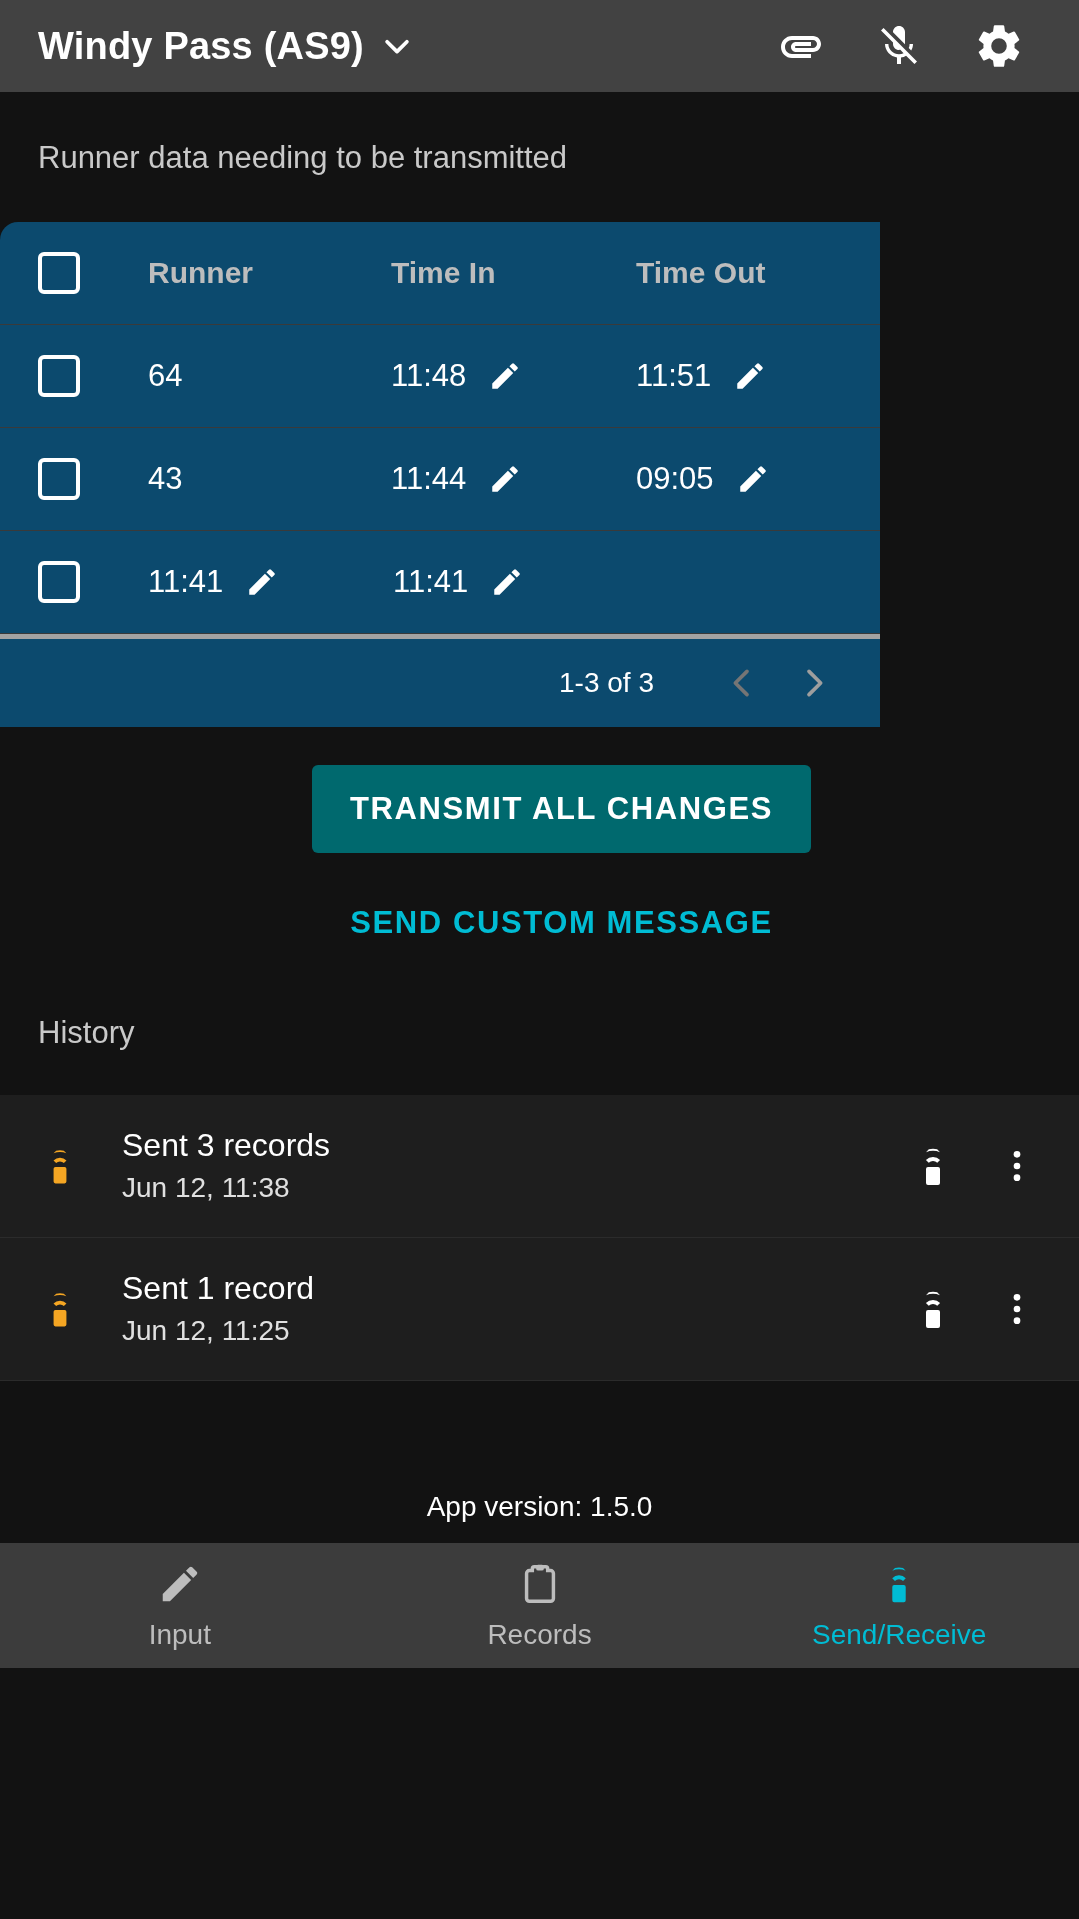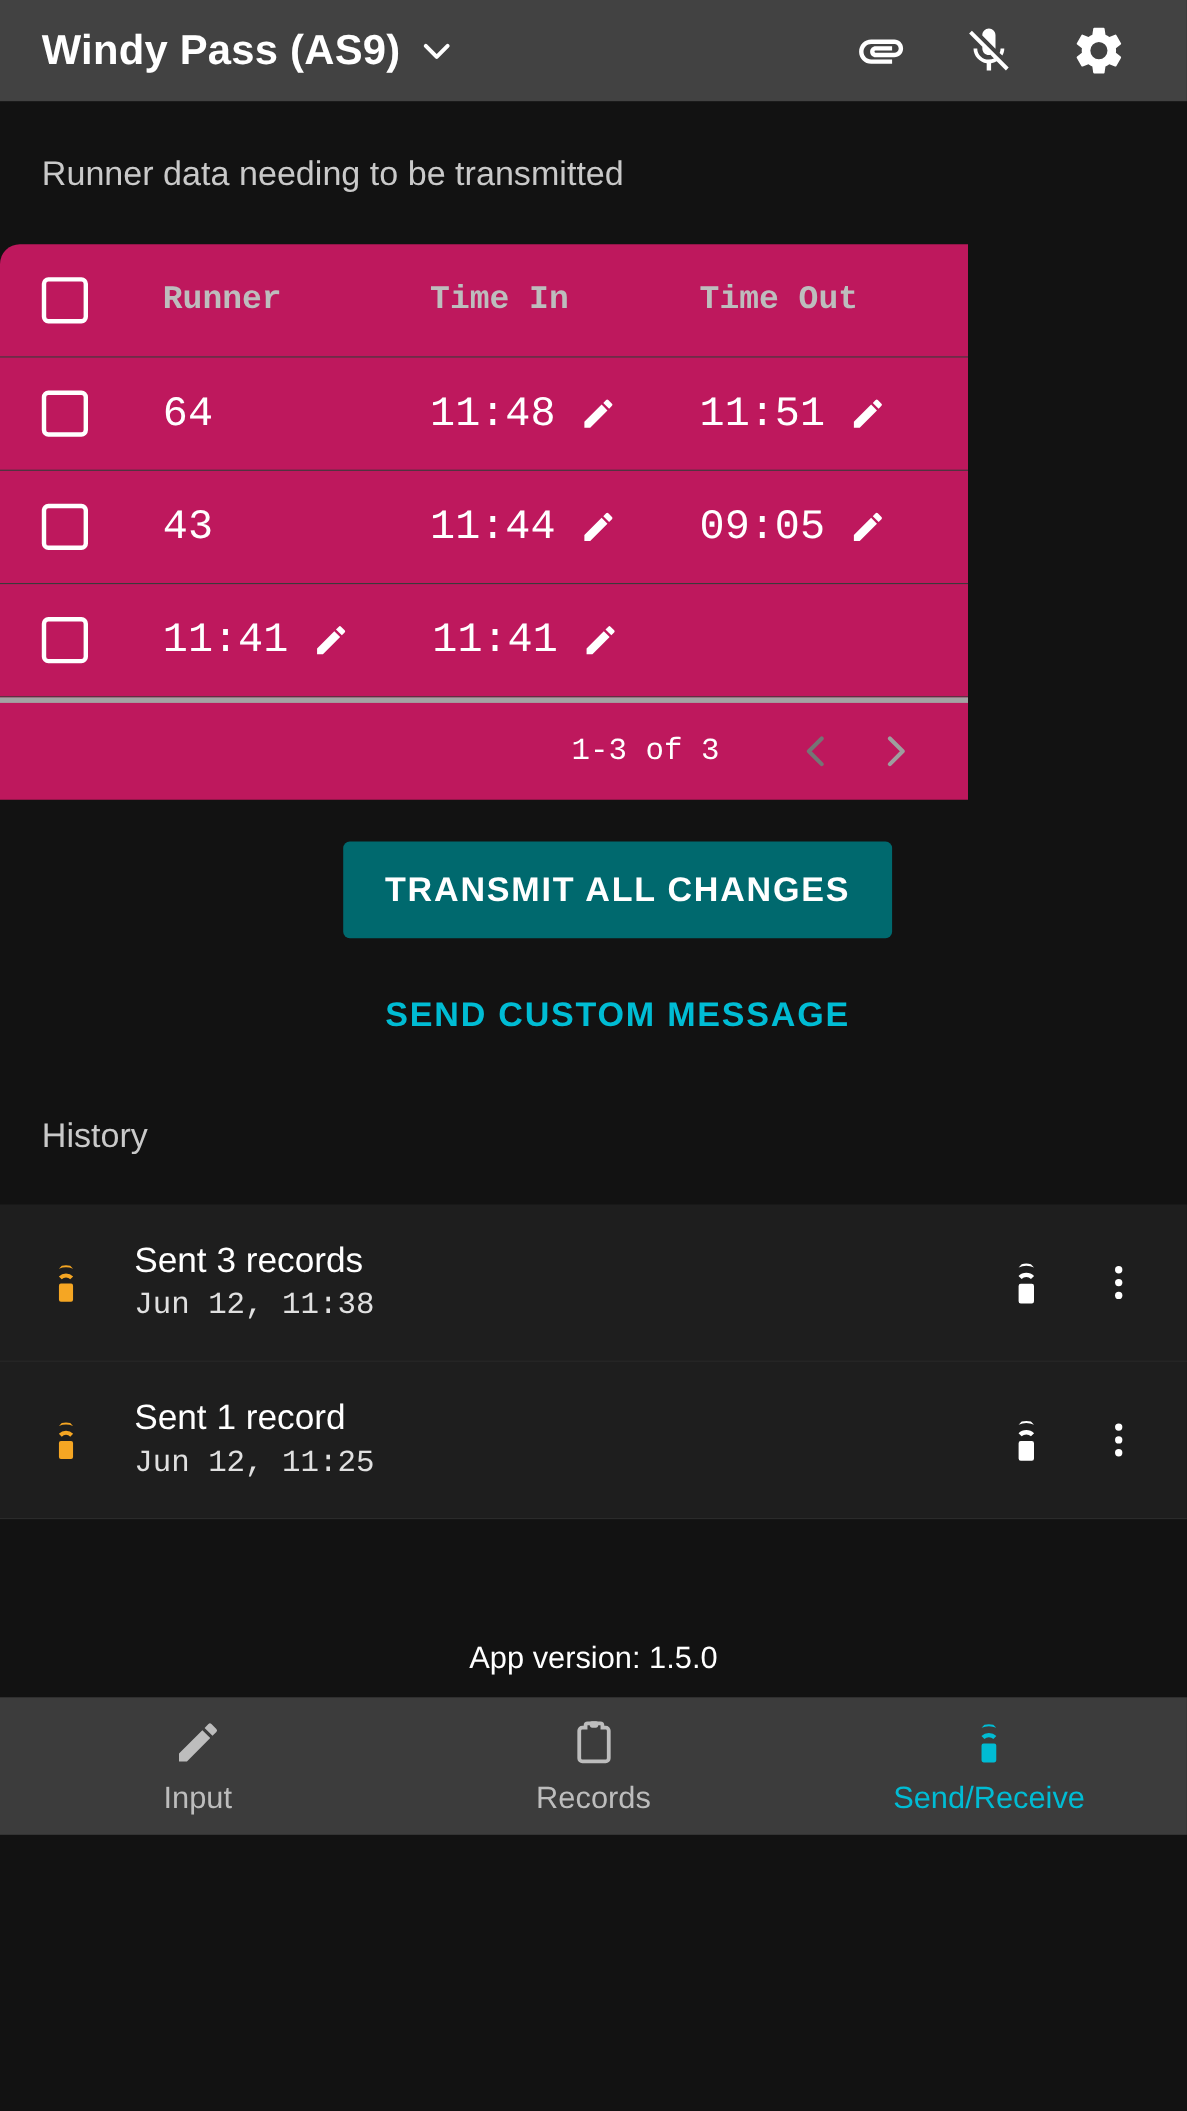--- a/index.html
+++ b/index.html
@@ -53,25 +53,24 @@
   
   .section-label {
     color: #c9c9c9;
     font-size: 31px;
     padding: 48px 0 46px 38px;
     flex: 0 0 auto;
   }
 
   
   .table-card {
-    background: #be185d;
+    background: #0c4a6e;
     border-top-left-radius: 18px;
     width: 880px;
     flex: 0 0 auto;
-    font-family: Liberation Mono, monospace;
   }
   .trow {
     display: flex;
     align-items: center;
     height: 103px;
     border-bottom: 1px solid #3a3a3a;
     padding-left: 38px;
   }
   .trow:last-child { border-bottom: none; }
   .cell-check { width: 110px; flex: 0 0 110px; display: flex; align-items: center; }
@@ -85,21 +84,21 @@
     border-radius: 6px;
     background: transparent;
   }
   .th {
     color: #bdbdbd;
     font-size: 30px;
     font-weight: bold;
   }
   .td {
     color: #ffffff;
-    font-size: 38px;
+    font-size: 31px;
   }
 
   
   .pagination {
     display: flex;
     align-items: center;
     justify-content: flex-end;
     height: 93px;
     border-top: 5px solid #a3a3a3;
     padding-right: 30px;
@@ -165,21 +164,21 @@
     background: #1e1e1e;
     display: flex;
     align-items: center;
     height: 143px;
     padding: 0 42px 0 38px;
     border-bottom: 1px solid #2b2b2b;
   }
   .hist-lead { width: 68px; flex: 0 0 68px; display: flex; align-items: center; }
   .hist-body { flex: 1 1 auto; min-width: 0; padding-left: 4px; margin-left: 12px; }
   .hist-title { color: #ffffff; font-size: 32px; line-height: 1.25; }
-  .hist-sub { color: #e0e0e0; font-size: 28px; line-height: 1.35; margin-top: 4px; font-family: Liberation Mono, monospace; }
+  .hist-sub { color: #e0e0e0; font-size: 28px; line-height: 1.35; margin-top: 4px; }
   .hist-trail { display: flex; align-items: center; gap: 40px; }
 
   
   .spacer { flex: 1 1 auto; }
   .app-version {
     color: #ffffff;
     font-size: 28px;
     text-align: center;
     padding-bottom: 20px;
     flex: 0 0 auto;

